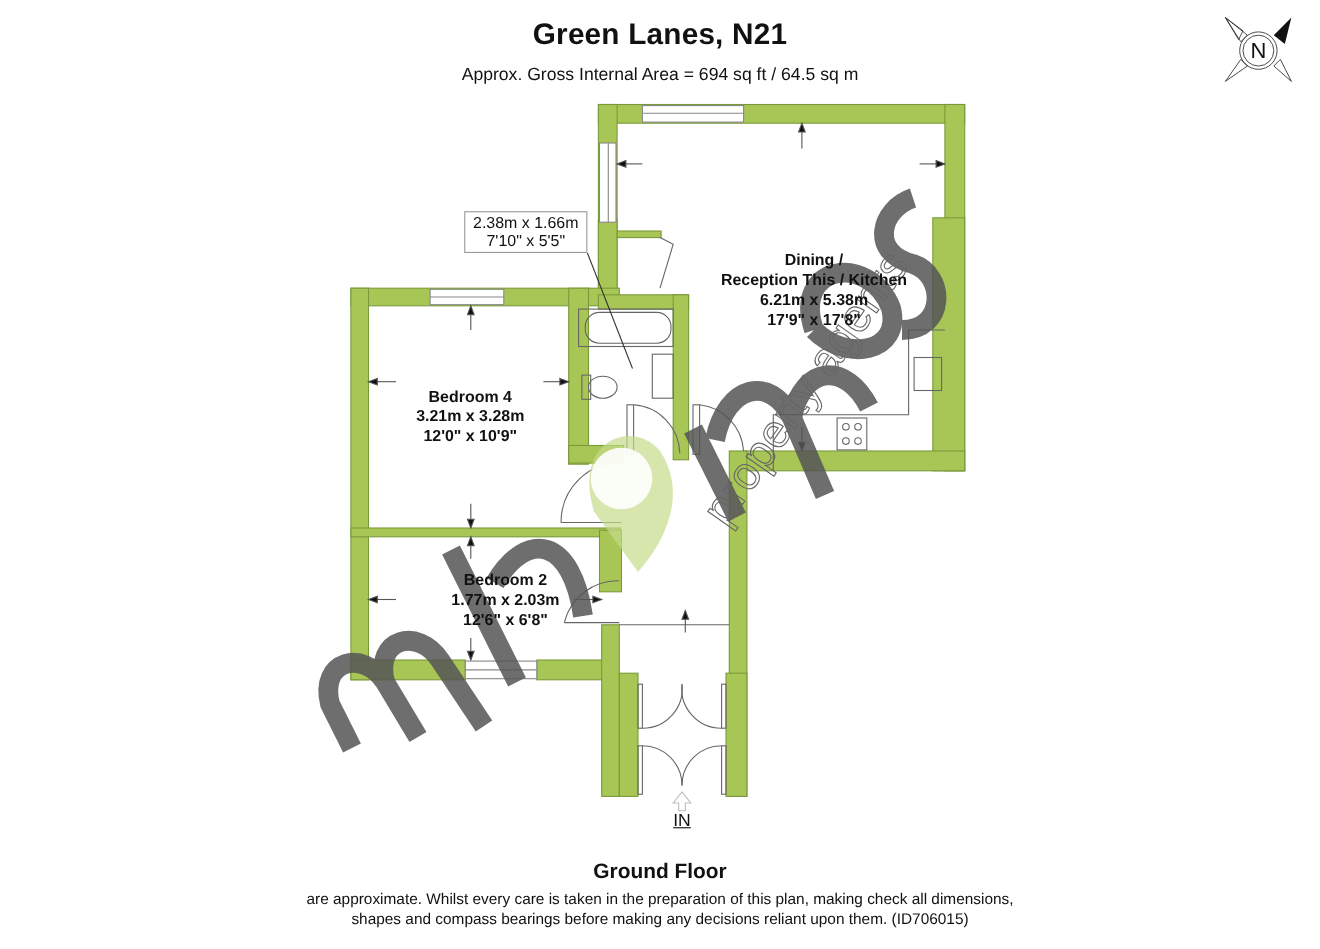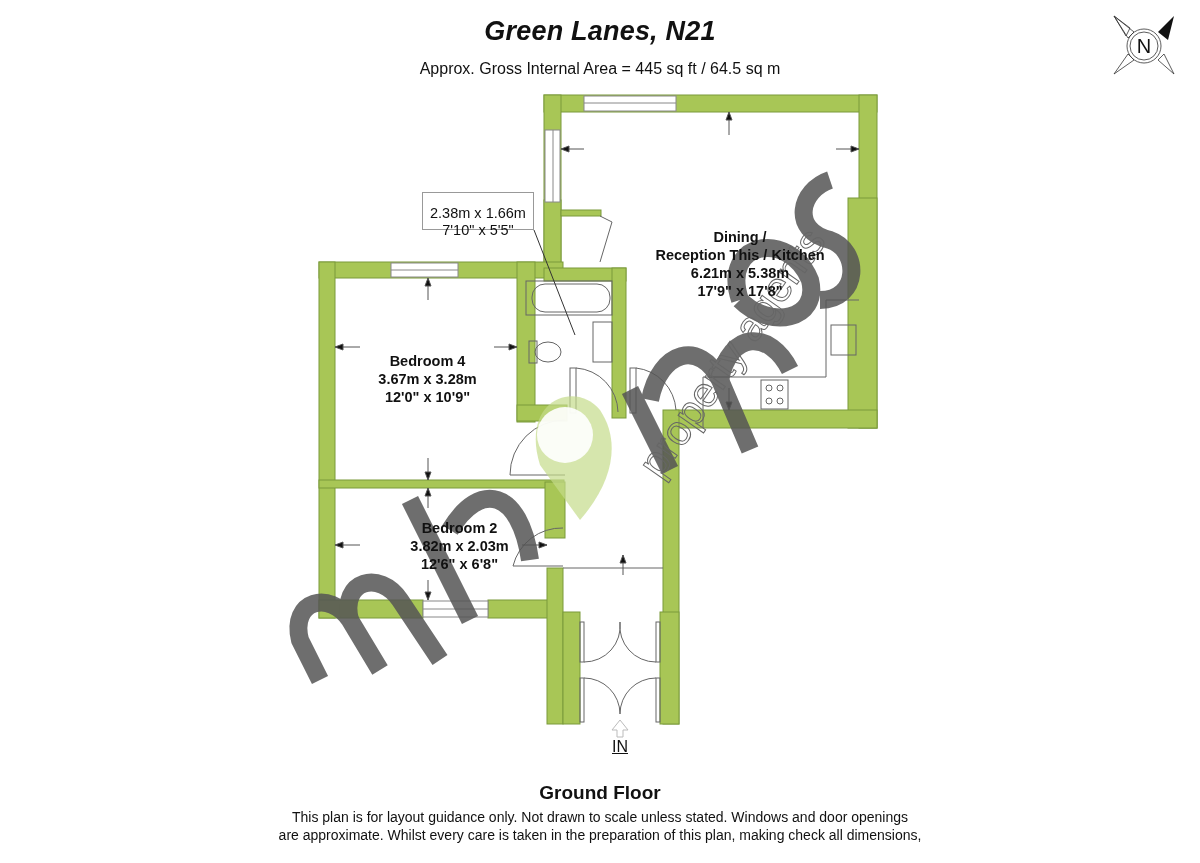--- a/index.html
+++ b/index.html
@@ -1,35 +1,35 @@
 <!DOCTYPE html>
 <html><head>
   <meta charset="utf-8">
   <style>
     html, body { margin: 0; padding: 0; background: #ffffff; }
     body { width: 1200px; height: 863px; position: relative; overflow: hidden; font-family: "Liberation Sans", sans-serif; color: #111; }
-    .title { position: absolute; left: 0; width: 1200px; top: 16px; text-align: center; font-size: 27px; font-weight: bold; letter-spacing: 0.2px; font-style: italic; }
+    .title { position: absolute; left: 0; width: 1200px; top: 16px; text-align: center; font-size: 27px; font-weight: bold; letter-spacing: 0.2px; }
     .subtitle { position: absolute; left: 0; width: 1200px; top: 60px; text-align: center; font-size: 16px; }
     .compass { position: absolute; left: 1108px; top: 10px; width: 80px; height: 70px; }
     .plan { position: absolute; left: 0; top: 0; width: 1200px; height: 863px; }
     .room-label { position: absolute; text-align: center; font-size: 14.5px; line-height: 18px; white-space: nowrap; font-weight: bold; }
     .room-label span { display: block; }
-    .callout { position: absolute; left: 422px; top: 192px; width: 112px; height: 38px; border: 1px solid #999; background: #fff; text-align: center; font-size: 14.5px; line-height: 17px; padding-top: 12px; box-sizing: border-box; }
+    .callout { position: absolute; left: 422px; top: 192px; width: 112px; height: 38px; border: 1px solid #999; background: #fff; text-align: center; font-size: 14.5px; line-height: 17px; padding-top: 2px; box-sizing: border-box; }
     .callout span { display: block; }
     .in-label { position: absolute; left: 600px; width: 40px; top: 738px; text-align: center; font-size: 16px; text-decoration: underline; }
     .floor-label { position: absolute; left: 0; width: 1200px; top: 766px; text-align: center; font-size: 19px; font-weight: bold; margin-top: 16px; }
     .disclaimer { position: absolute; left: 0; width: 1200px; top: 808px; text-align: center; font-size: 14px; line-height: 18px; }
     .disclaimer span { display: block; }
     .watermark { position: absolute; left: 0; top: 0; width: 1200px; height: 863px; pointer-events: none; }
   </style>
 </head>
 <body>
 
 <div class="title">Green Lanes, N21</div>
-<div class="subtitle">Approx. Gross Internal Area = 445 sq ft / 64.5 sq m</div>
+<div class="subtitle">Approx. Gross Internal Area = 694 sq ft / 64.5 sq m</div>
 
 <svg class="compass" viewBox="0 0 80 70">
   <g stroke="#333" stroke-width="0.8" fill="none">
     <polygon points="6,6 26,22 20,28"></polygon>
     <polygon points="6,6 22,18 18,26"></polygon>
     <polygon points="6,64 20,44 26,50"></polygon>
     <polygon points="66,64 50,50 56,44"></polygon>
     <circle cx="36" cy="36" r="17"></circle>
     <circle cx="36" cy="36" r="14"></circle>
   </g>
@@ -181,32 +181,32 @@
 </svg>
 
 <div class="room-label" style="left:640px; top:228px; width:200px;">
   <span>Dining /</span>
   <span>Reception This / Kitchen</span>
   <span>6.21m x 5.38m</span>
   <span>17'9" x 17'8"</span>
 </div>
 <div class="room-label" style="left:360px; top:352px; width:135px;">
   <span>Bedroom 4</span>
-  <span>3.67m x 3.28m</span>
+  <span>3.21m x 3.28m</span>
   <span>12'0" x 10'9"</span>
 </div>
 <div class="room-label" style="left:392px; top:519px; width:135px;">
   <span>Bedroom 2</span>
-  <span>3.82m x 2.03m</span>
+  <span>1.77m x 2.03m</span>
   <span>12'6" x 6'8"</span>
 </div>
 <div class="callout">
   <span>2.38m x 1.66m</span>
   <span>7'10" x 5'5"</span>
 </div>
 
 <div class="in-label">IN</div>
 <div class="floor-label">Ground Floor</div>
 
 <div class="disclaimer">
-  <span>This plan is for layout guidance only. Not drawn to scale unless stated. Windows and door openings</span>
   <span>are approximate. Whilst every care is taken in the preparation of this plan, making check all dimensions,</span>
+  <span>shapes and compass bearings before making any decisions reliant upon them. (ID706015)</span>
 </div>
 
 </body></html>

